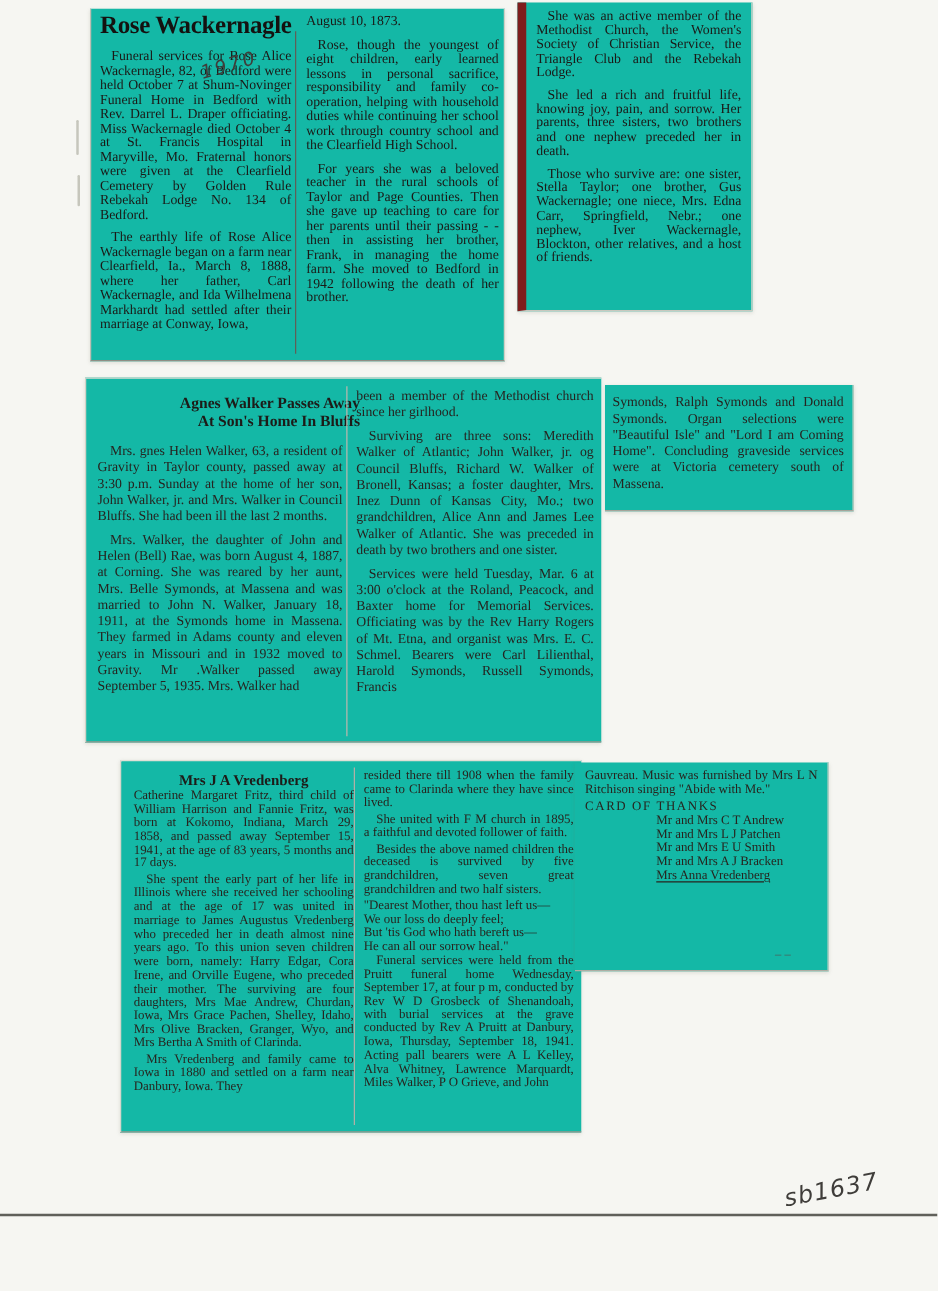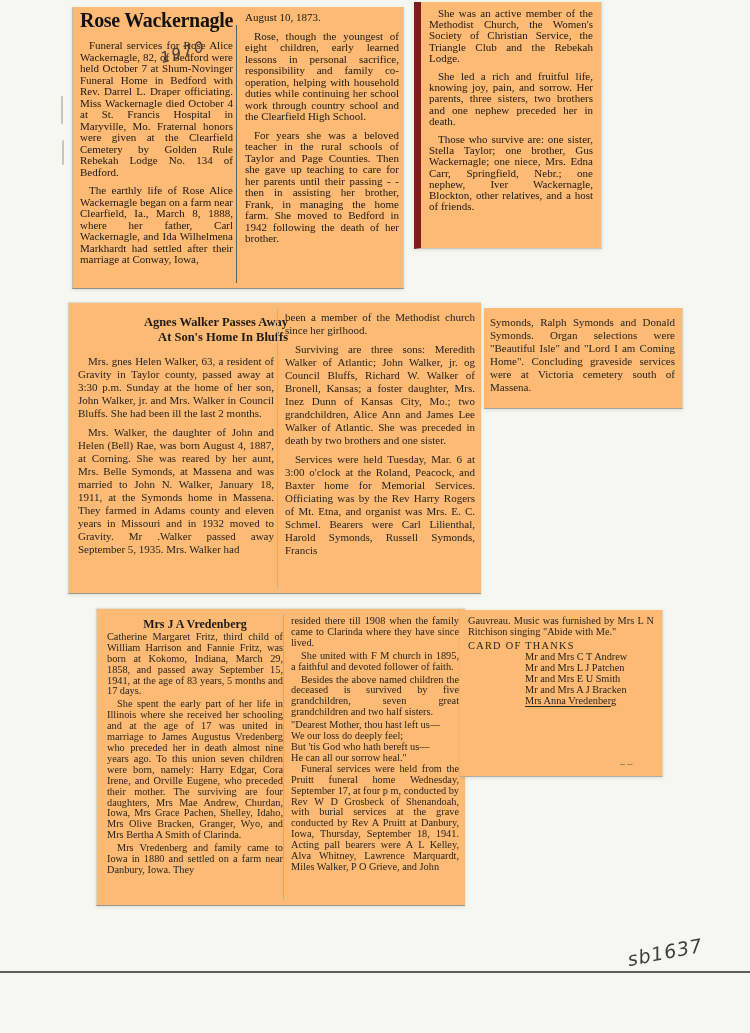--- a/index.html
+++ b/index.html
@@ -1,19 +1,19 @@
 <!DOCTYPE html>
 <html><head>
 <meta charset="utf-8">
 <style>
   html,body{margin:0;padding:0;}
   body{width:750px;height:1033px;position:relative;background:#f6f6f2;overflow:hidden;
        font-family:"Liberation Serif","DejaVu Serif",serif;}
   .page{position:absolute;inset:0;}
-  .clip{position:absolute;background:#fdba74;box-shadow:0 1px 3px rgba(110,110,95,.18);}
+  .clip{position:absolute;background:#14b8a6;box-shadow:0 1px 3px rgba(110,110,95,.18);}
   .col{position:absolute;text-align:justify;}
   .col p{margin:0;}
   
   .clipA{left:72px;top:7px;width:330px;height:281px;
          border-left:1px solid #bdbdb3;border-right:1px solid #cfcfc5;border-bottom:1px solid #8f8f85;}
   .rose-title{position:absolute;left:7px;top:2px;width:170px;font-size:20px;font-weight:bold;
               letter-spacing:-.3px;white-space:nowrap;color:#141210;}
   .rose-text{font-size:11px;line-height:11.5px;color:#1b1916;}
   .rose-text p{margin:0 0 7px;text-indent:9px;}
   .clipB{left:414px;top:2px;width:180px;height:246px;

